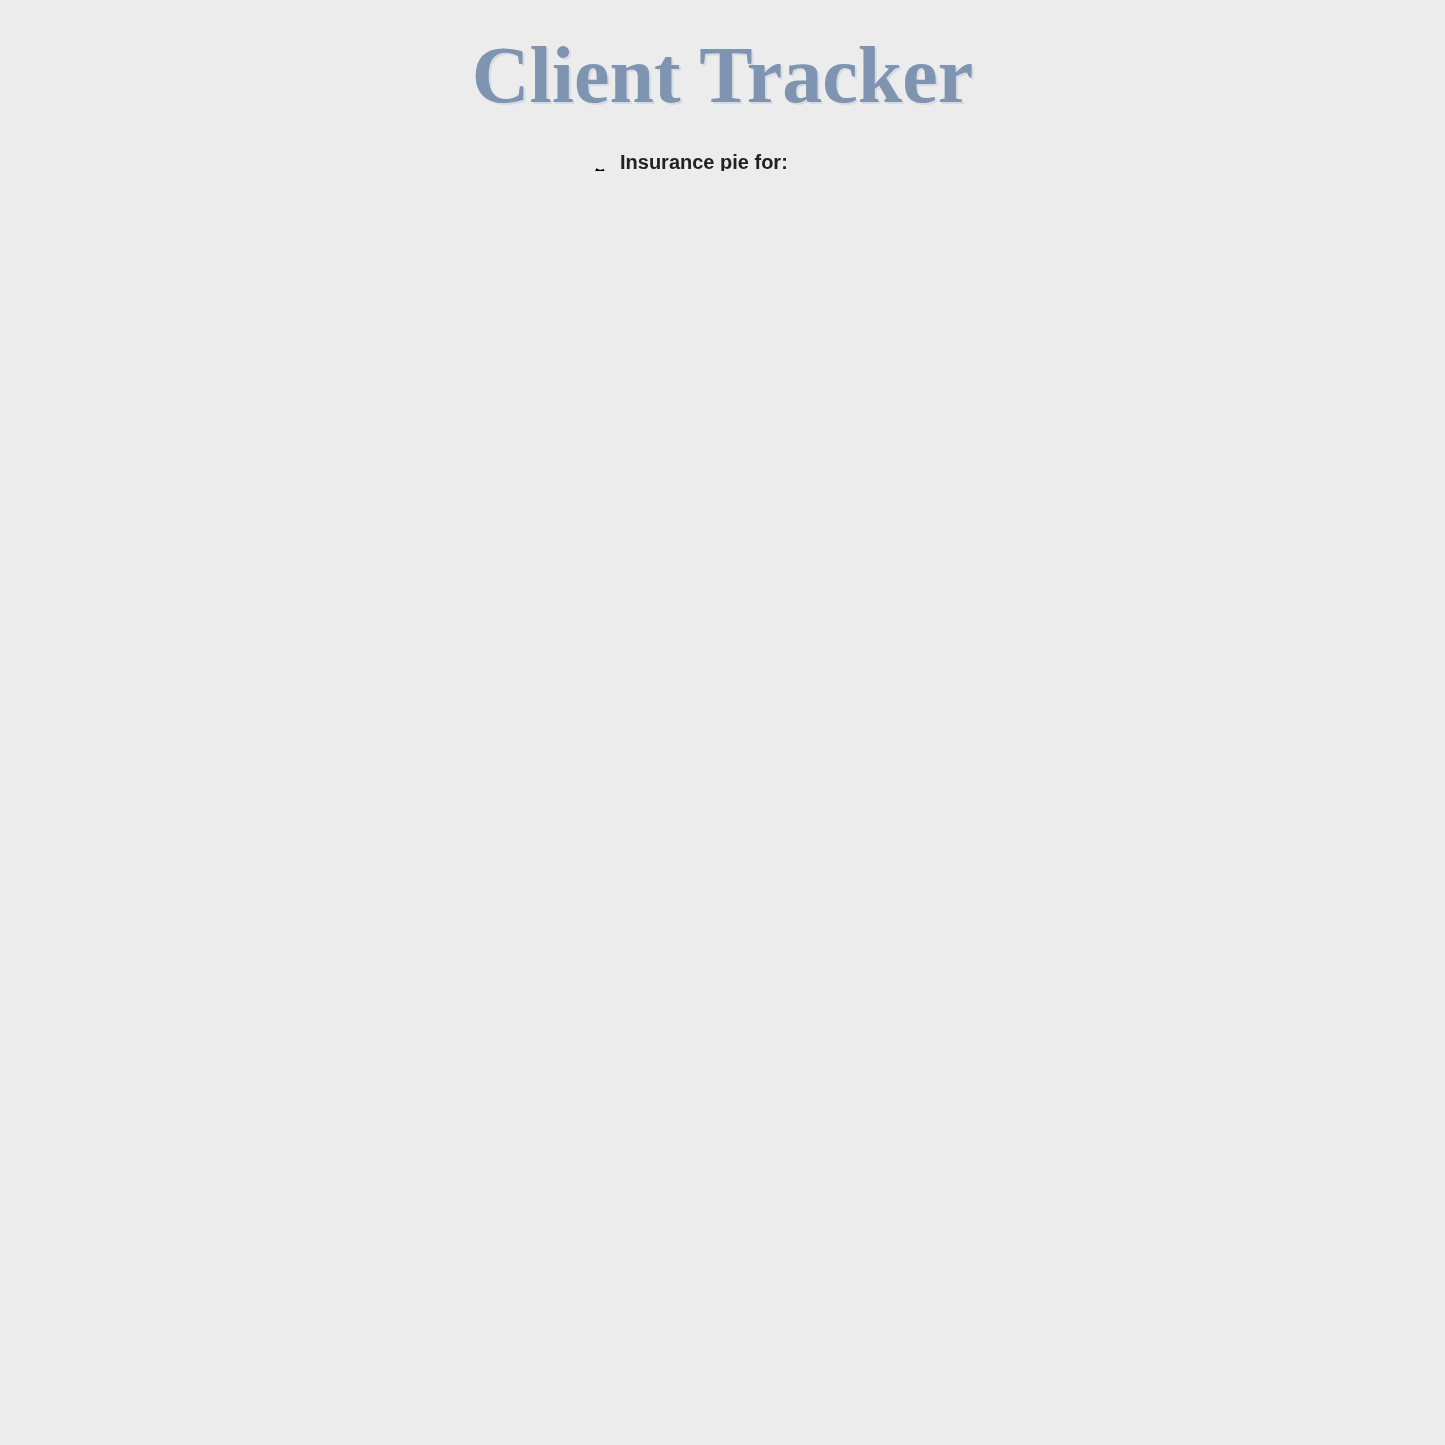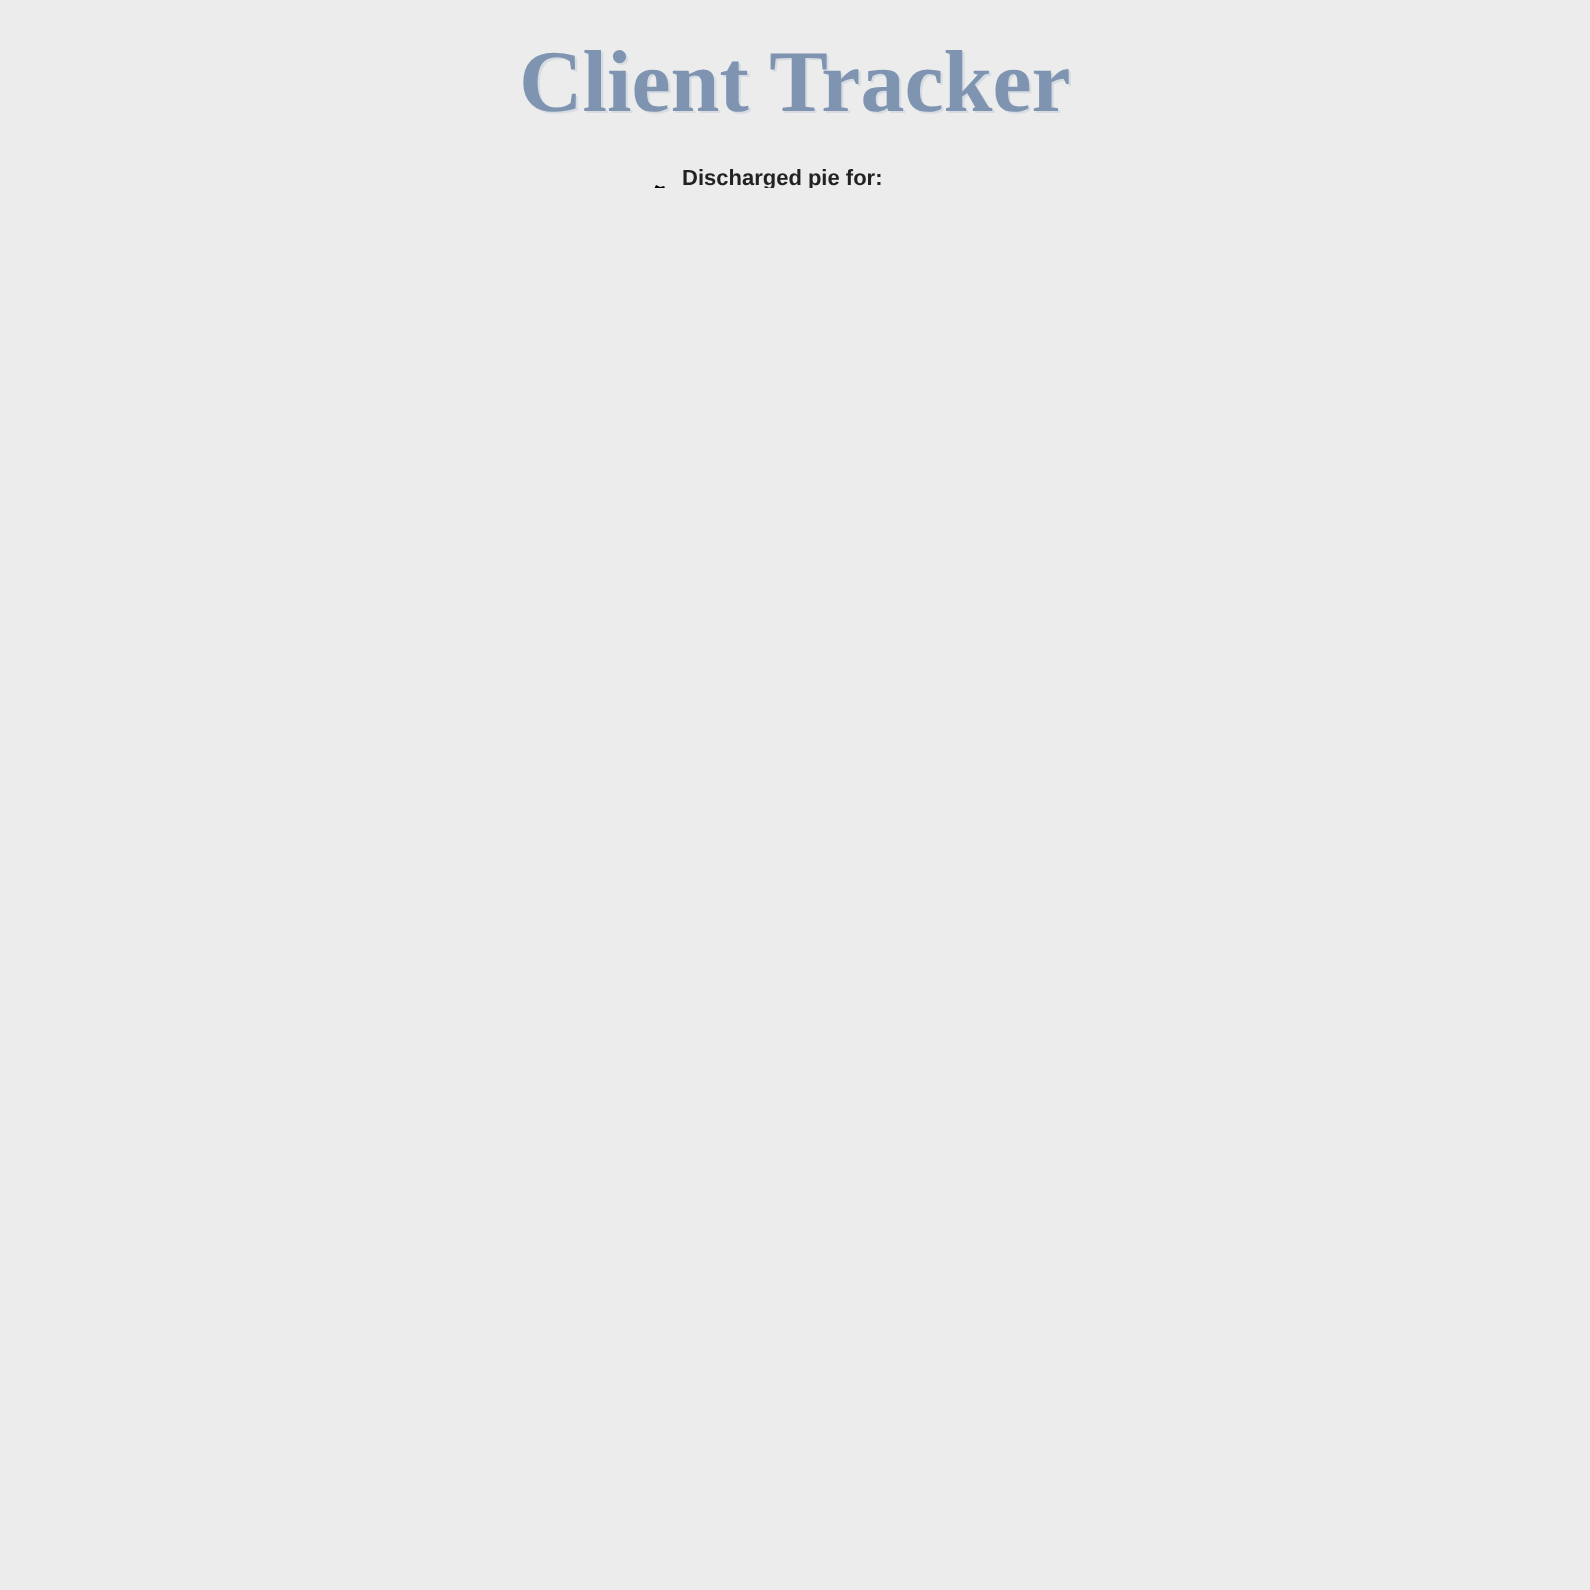--- a/index.html
+++ b/index.html
@@ -125,21 +125,21 @@
         <defs>
           <marker id="ah1" markerWidth="8" markerHeight="8" refX="6" refY="4" orient="auto">
             <path d="M0,0 L8,4 L0,8 Z" fill="#000"></path>
           </marker>
         </defs>
     <line x1="10" y1="10" x2="60" y2="90" stroke="#000" stroke-width="8" marker-end="url(#ah1)"></line>
       </svg>
   </div>
 
   <div class="ann" style="left:620px;top:150px;">
-    <span>Discharged pie for:</span>
+    <span>Insurance pie for:</span>
     <ul>
       <li>Client Status</li>
       <li>Referral Source</li>
       <li>Payment Method</li>
     </ul>
   </div>
   <div class="arrow" style="left:500px;top:160px;">
     <svg width="160" height="190">
         <defs>
           <marker id="ah2" markerWidth="8" markerHeight="8" refX="6" refY="4" orient="auto">

